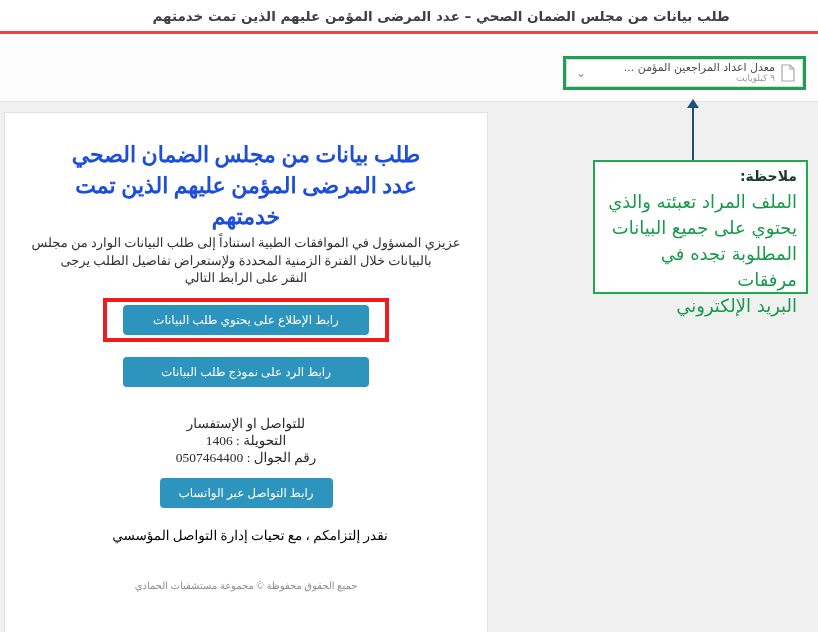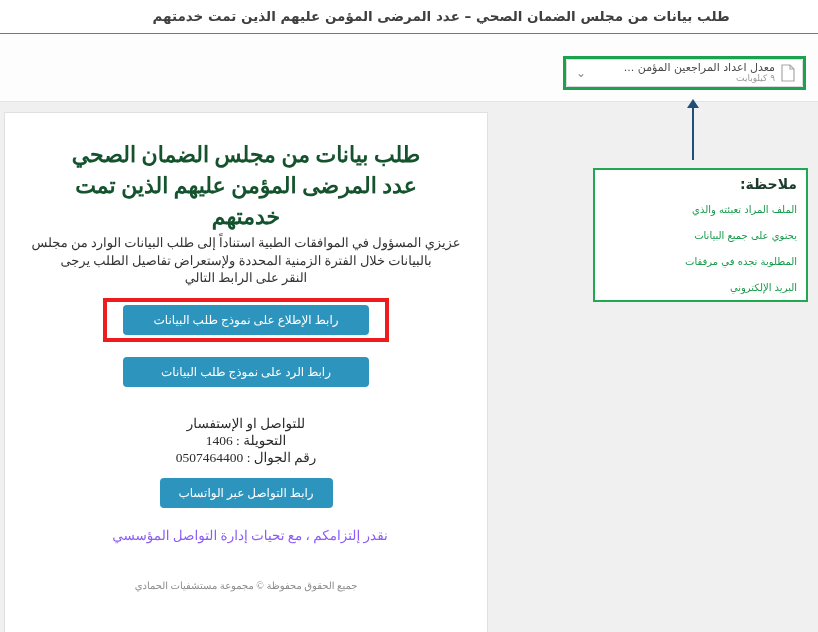--- a/index.html
+++ b/index.html
@@ -2,21 +2,21 @@
 <html lang="ar"><head>
 <meta charset="utf-8">
 <style>
   * { margin:0; padding:0; box-sizing:border-box; }
   html,body { width:818px; height:632px; overflow:hidden; background:#fff;
               font-family:"DejaVu Sans","Liberation Sans",sans-serif; }
   body { position:relative; }
 
   
   .subject-bar { position:absolute; top:0; left:0; width:818px; height:34px;
-                 background:#fff; border-bottom:1px solid #ef4444; }
+                 background:#fff; border-bottom:3px solid #ef4444; }
   .subject-text { position:absolute; top:8px; left:64px; right:0;
                   text-align:center; font-size:13.5px; font-weight:600;
                   color:#3f3f3f; direction:rtl; }
 
   
   .attach-band { position:absolute; top:34px; left:0; width:818px; height:68px;
                  background:#fdfdfd; border-bottom:1px solid #e3e3e3; }
   .attach-annotation { position:absolute; top:56px; right:12px; width:243px; height:34px;
                        border:3px solid #1ca24e; background:#fff; }
   .attach-chip { width:100%; height:100%; background:#fff; border:1px solid #d9d9d9;
@@ -30,44 +30,44 @@
   
   .main-area { position:absolute; top:102px; left:0; width:818px; height:530px;
                background:#f0f0f0; }
 
   
   .email-card { position:absolute; top:112px; left:4px; width:484px; height:520px;
                 background:#fff; border:1px solid #e0e0e0; border-bottom:none;
                 text-align:center; direction:rtl;
                 font-family:"Liberation Serif","DejaVu Serif",serif; }
   .email-heading { margin-top:26px; font-size:22px; font-weight:bold;
-                   line-height:31px; color:#14532d; }
+                   line-height:31px; color:#1d4ed8; }
   .email-paragraph { margin-top:2px; font-size:13px; line-height:17.5px; color:#333; }
 
   .btn-blue { display:inline-block; width:246px; height:30px; line-height:30px;
               background:#2d95bd; color:#fff; font-size:12px; border:none;
               border-radius:4px; cursor:pointer; text-align:center;
               font-family:"Liberation Serif","DejaVu Serif",serif; }
   .red-annotation { display:inline-block; margin-top:11px; border:4px solid #ee1c1e;
                     padding:3px 16px; background:transparent; }
   .btn-row2 { margin-top:15px; }
 
   .contact-block { margin-top:28px; font-size:13.5px; line-height:17px; color:#2b2b2b; }
 
   .btn-whatsapp { display:inline-block; width:173px; height:30px; line-height:30px;
                   margin-top:12px; }
-  .closing-line { margin-top:19px; font-size:13.5px; color:#8b5cf6;padding-left:8px; }
+  .closing-line { margin-top:19px; font-size:13.5px; color:#000000;padding-left:8px; }
   .footer-line { margin-top:36px; font-size:10px; color:#8d8d8d; }
 
   
-  .note-box { position:absolute; top:168px; left:593px; width:215px; height:134px;
+  .note-box { position:absolute; top:160px; left:593px; width:215px; height:134px;
               background:#fff; border:2px solid #21a851; padding:2px 9px;
               direction:rtl; text-align:right; }
   .note-label { font-size:14px; font-weight:bold; color:#1c3b2c; line-height:25px; }
-  .note-line { font-size:10px; color:#169a4a; line-height:26px; }
+  .note-line { font-size:18px; color:#169a4a; line-height:26px; }
 
   
   .arrow-line { position:absolute; top:108px; left:692px; width:2px; height:52px;
                 background:#1f4e79; }
   .arrow-head { position:absolute; top:99px; left:687px; width:0; height:0;
                 border-left:6px solid transparent; border-right:6px solid transparent;
                 border-bottom:9px solid #1f4e79; }
 
   .file-icon-svg { display:block; }
 </style>
@@ -106,21 +106,21 @@
   </div>
 
   <div class="email-paragraph">
     <div>عزيزي المسؤول في الموافقات الطبية استناداً إلى طلب البيانات الوارد من مجلس</div>
     <div>بالبيانات خلال الفترة الزمنية المحددة ولإستعراض تفاصيل الطلب يرجى</div>
     <div>النقر على الرابط التالي</div>
   </div>
 
   <div>
     <div class="red-annotation">
-      <span class="btn-blue">رابط الإطلاع على نموذج طلب البيانات</span>
+      <span class="btn-blue">رابط الإطلاع على يحتوي طلب البيانات</span>
     </div>
   </div>
 
   <div class="btn-row2">
     <span class="btn-blue">رابط الرد على نموذج طلب البيانات</span>
   </div>
 
   <div class="contact-block">
     <div>للتواصل او الإستفسار</div>
     <div>التحويلة : 1406</div>

